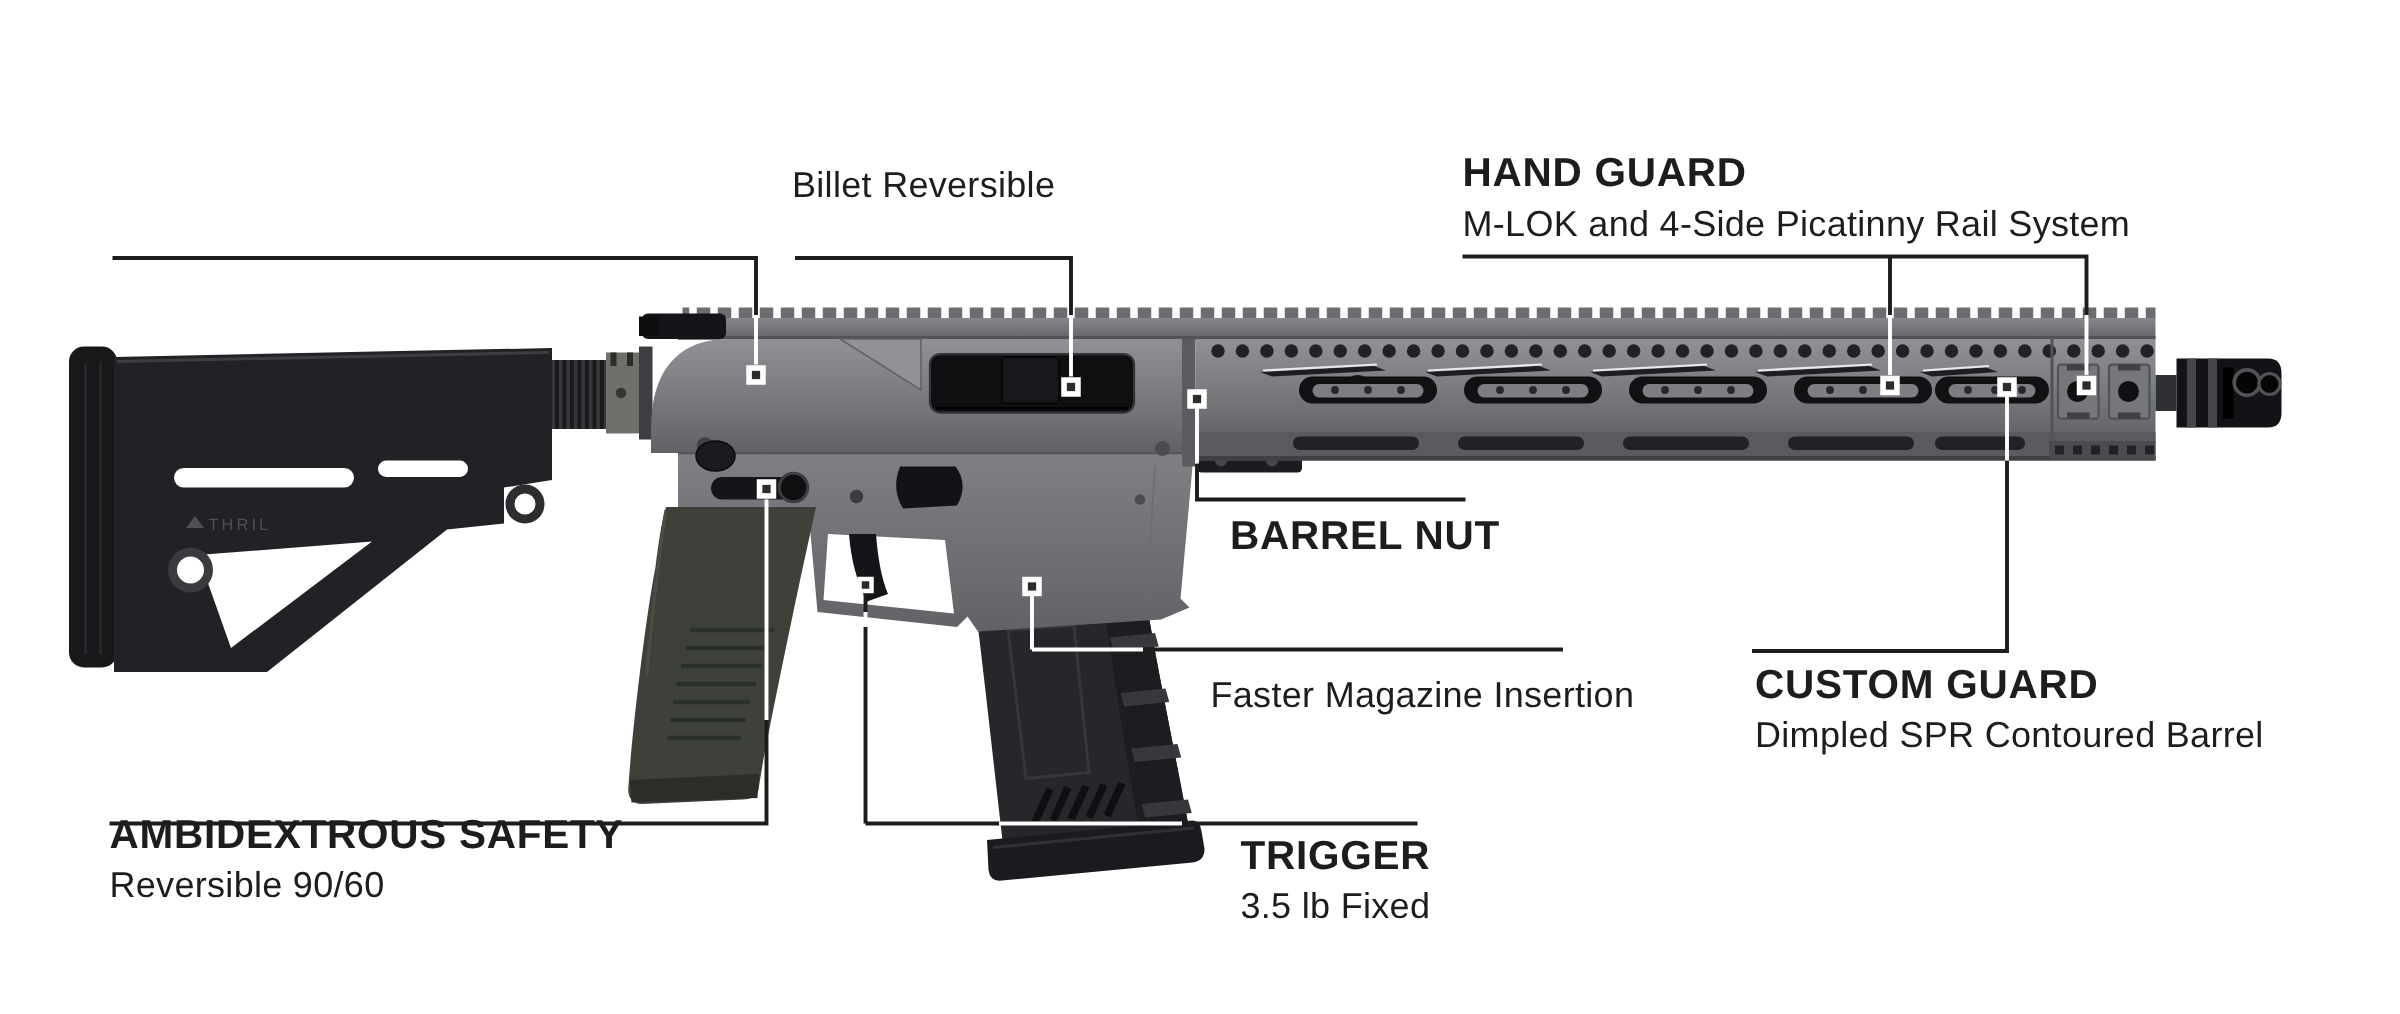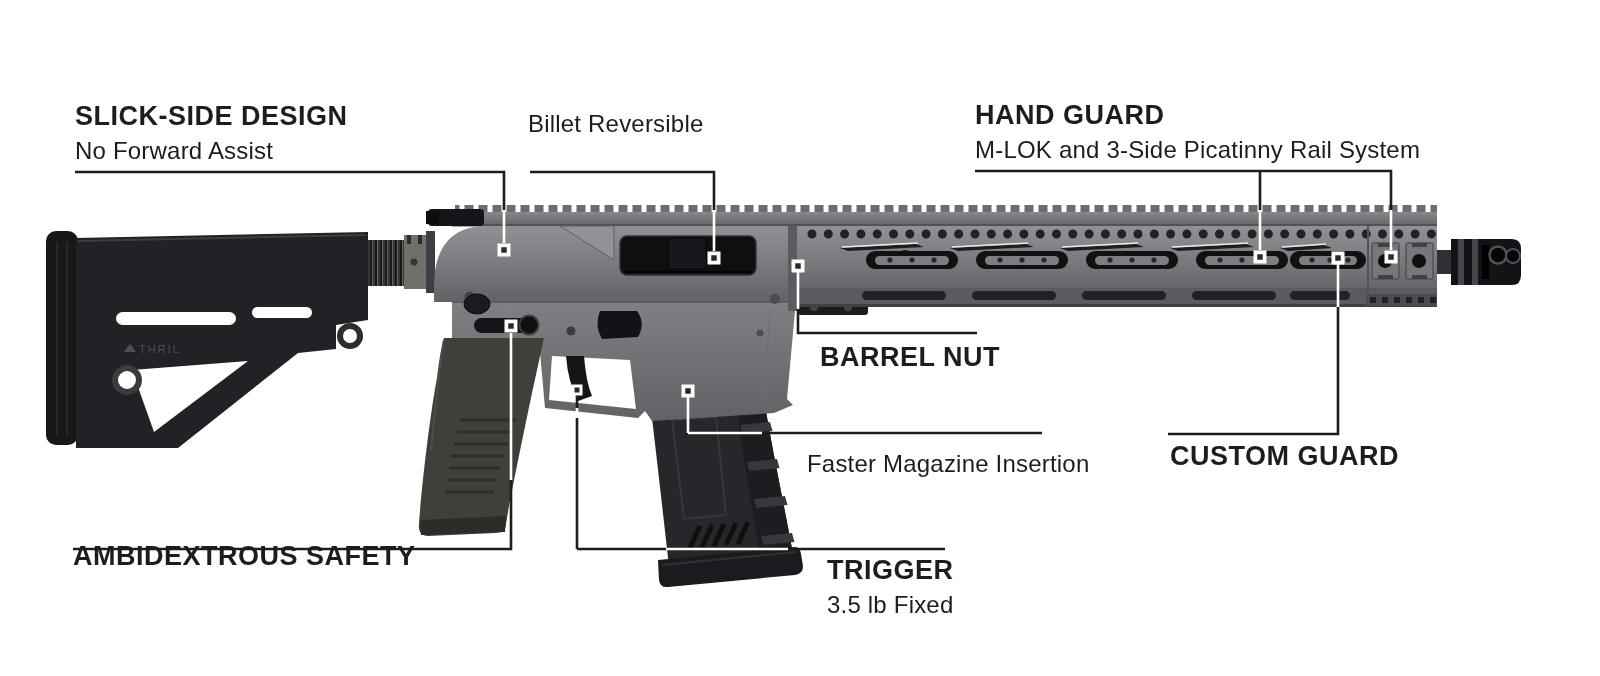--- a/index.html
+++ b/index.html
@@ -250,48 +250,46 @@
           <rect x="504.5" y="319.5" width="13" height="13" fill="#fff"></rect>
           <rect x="508.25" y="323.25" width="5.5" height="5.5" fill="#2b2b2b"></rect>
         </g>
       <g>
           <rect x="571.5" y="384.5" width="11" height="11" fill="#fff"></rect>
           <rect x="574.5" y="387.5" width="5" height="5" fill="#2b2b2b"></rect>
         </g>
     </g>
   </svg>
 
-  <div class="callout" style="left:75px;top:103px">
-    <div class="c-title">SLICK-SIDE DESIGN</div>
-    <div class="c-sub">No Forward Assist</div>
-  </div>
 
   <div class="callout" style="left:528px;top:103px">
     <div class="c-sub">Billet Reversible</div>
   </div>
 
   <div class="callout" style="left:975px;top:102px">
     <div class="c-title">HAND GUARD</div>
-    <div class="c-sub">M-LOK and 3-Side Picatinny Rail System</div>
+    <div class="c-sub">M-LOK and 4-Side Picatinny Rail System</div>
   </div>
 
   <div class="callout" style="left:820px;top:344px">
     <div class="c-title">BARREL NUT</div>
   </div>
 
   <div class="callout" style="left:807px;top:443px">
     <div class="c-sub">Faster Magazine Insertion</div>
   </div>
 
   <div class="callout" style="left:1170px;top:443px">
     <div class="c-title">CUSTOM GUARD</div>
+    <div class="c-sub">Dimpled SPR Contoured Barrel</div>
   </div>
 
   <div class="callout" style="left:73px;top:543px">
     <div class="c-title">AMBIDEXTROUS SAFETY</div>
+    <div class="c-sub">Reversible 90/60</div>
   </div>
 
   <div class="callout" style="left:827px;top:557px">
     <div class="c-title">TRIGGER</div>
     <div class="c-sub">3.5 lb Fixed</div>
   </div>
 
 </div>
 
 </body></html>

